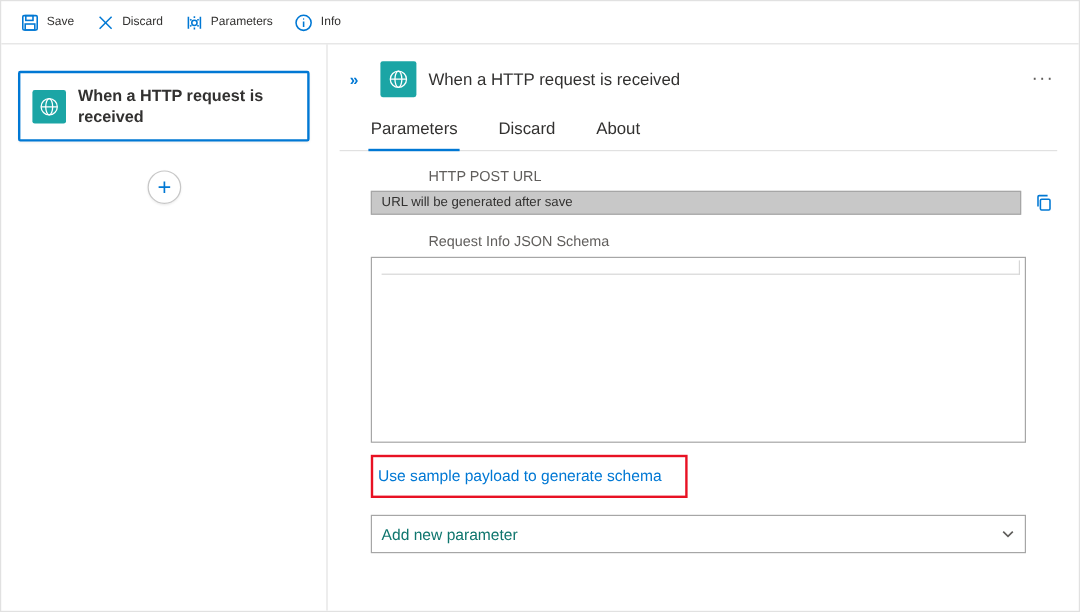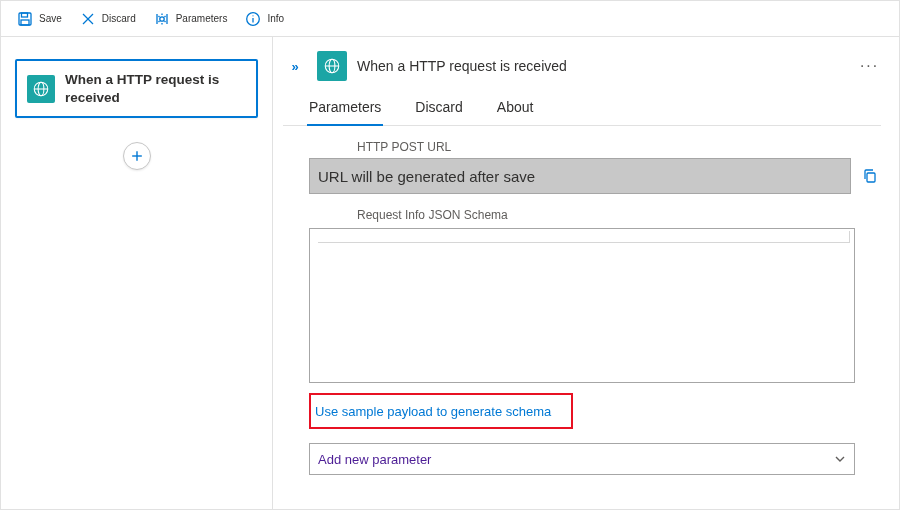--- a/index.html
+++ b/index.html
@@ -37,31 +37,31 @@
   
   .tabs { display:flex; gap:34px; padding:6px 0 0 26px; border-bottom:1px solid #e1e1e1;}
   .tab { font-size:14px; color:#323130; padding:6px 0 10px 0; cursor:pointer; position:relative;}
   .tab.active { font-weight:400;}
   .tab.active::after { content:""; position:absolute; left:-2px; right:-2px; bottom:-1px; height:2.5px; background:#0078d4;}
   
   
   .content { padding: 14px 0 0 26px; }
   .field-label { font-size:12px; color:#605e5c; margin-bottom:4px;margin-left:48px;}
   .url-row { display:flex; align-items:center; gap:8px;}
-  .url-box { flex:1; background:#c8c8c8; border:1px solid #a6a6a6; height:36px; display:flex; align-items:center; padding:0 8px; font-size:15px; color:#323130;}
+  .url-box { flex:1; background:#c8c8c8; border:1px solid #a6a6a6; height:20px; display:flex; align-items:center; padding:0 8px; font-size:11px; color:#323130;}
   .copy-btn { width:22px; height:22px; display:flex; align-items:center; justify-content:center; cursor:pointer;}
   .copy-btn svg { width:16px; height:16px; stroke:#0078d4; fill:none; stroke-width:1.3;}
   
   .schema-box { margin-top:6px; width:calc(100% - 26px); height:155px; border:1px solid #a6a6a6; background:#fff; position:relative;}
   .schema-inner-top { position:absolute; top:2px; left:8px; right:4px; height:12px; border:1px solid #d6d6d6; border-top:none; border-left:none;}
   
   .sample-link-wrap { margin-top:10px; border:2px solid #e81123; display:inline-block; padding:7px 20px 7px 4px;}
   .sample-link { color:#0078d4; font-size:13px; cursor:pointer;}
   
-  .add-param { margin-top:14px; width:calc(100% - 26px); height:32px; border:1px solid #a6a6a6; display:flex; align-items:center; justify-content:space-between; padding:0 8px; font-size:13px; color:#4c1d95; cursor:pointer; background:#fff;}
+  .add-param { margin-top:14px; width:calc(100% - 26px); height:32px; border:1px solid #a6a6a6; display:flex; align-items:center; justify-content:space-between; padding:0 8px; font-size:13px; color:#0f766e; cursor:pointer; background:#fff;}
   .add-param svg { width:12px; height:12px; stroke:#605e5c; fill:none; stroke-width:1.4;}
   
   .spacer { height:14px;}
 </style>
 </head>
 <body>
 
 <div class="toolbar">
   <div class="tb-btn">
     <span class="tb-icon">

